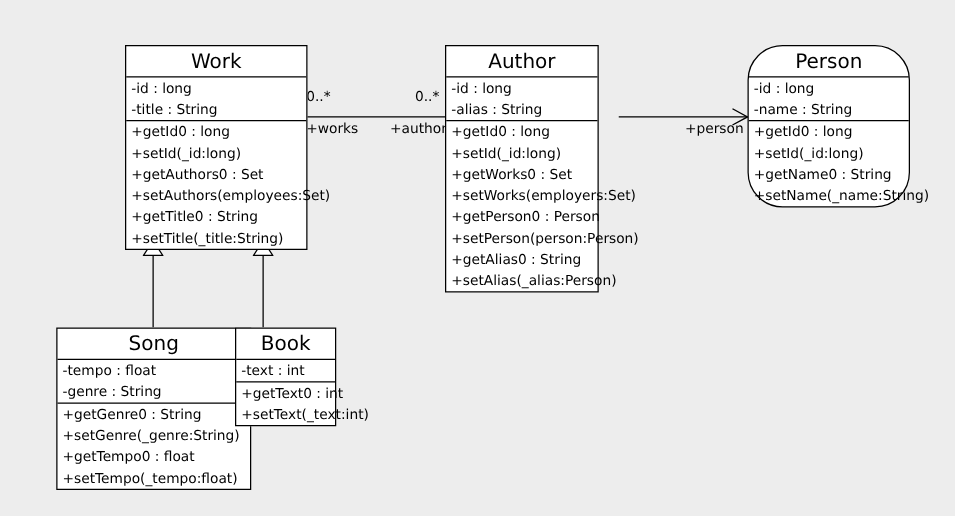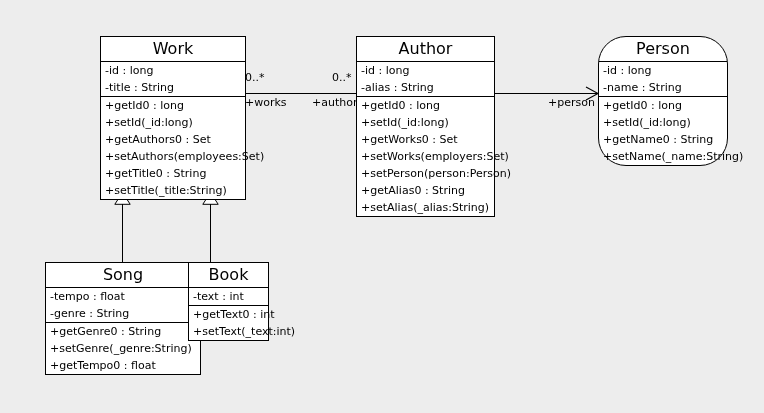--- a/index.html
+++ b/index.html
@@ -113,34 +113,35 @@
     <div class="uml-section">
       <div class="uml-row">+getId0 : long</div>
       <div class="uml-row">+setId(_id:long)</div>
       <div class="uml-row">+getAuthors0 : Set</div>
       <div class="uml-row">+setAuthors(employees:Set)</div>
       <div class="uml-row">+getTitle0 : String</div>
       <div class="uml-row">+setTitle(_title:String)</div>
     </div>
   </div>
 
-  <div class="uml-class" style="left:356px; top:36px; width:139px;">
+  <div class="uml-class" style="left:356px; top:36px; width:123px;">
     <div class="uml-title">Author</div>
     <div class="uml-section">
       <div class="uml-row">-id : long</div>
       <div class="uml-row">-alias : String</div>
     </div>
     <div class="uml-section">
       <div class="uml-row">+getId0 : long</div>
       <div class="uml-row">+setId(_id:long)</div>
       <div class="uml-row">+getWorks0 : Set</div>
       <div class="uml-row">+setWorks(employers:Set)</div>
+      <div class="uml-row">+getPerson0 : Person</div>
       <div class="uml-row">+setPerson(person:Person)</div>
       <div class="uml-row">+getAlias0 : String</div>
-      <div class="uml-row">+setAlias(_alias:String)</div>
+      <div class="uml-row">+setAlias(_alias:Person)</div>
     </div>
   </div>
 
   <div class="uml-class" style="left:598px; top:36px; width:130px;border-radius:28px;">
     <div class="uml-title">Person</div>
     <div class="uml-section">
       <div class="uml-row">-id : long</div>
       <div class="uml-row">-name : String</div>
     </div>
     <div class="uml-section">
@@ -154,20 +155,21 @@
   <div class="uml-class" style="left:45px; top:262px; width:156px;">
     <div class="uml-title">Song</div>
     <div class="uml-section">
       <div class="uml-row">-tempo : float</div>
       <div class="uml-row">-genre : String</div>
     </div>
     <div class="uml-section">
       <div class="uml-row">+getGenre0 : String</div>
       <div class="uml-row">+setGenre(_genre:String)</div>
       <div class="uml-row">+getTempo0 : float</div>
+      <div class="uml-row">+setTempo(_tempo:float)</div>
     </div>
   </div>
 
   <div class="uml-class" style="left:188px; top:262px; width:81px;">
     <div class="uml-title">Book</div>
     <div class="uml-section">
       <div class="uml-row">-text : int</div>
     </div>
     <div class="uml-section">
       <div class="uml-row">+getText0 : int</div>

